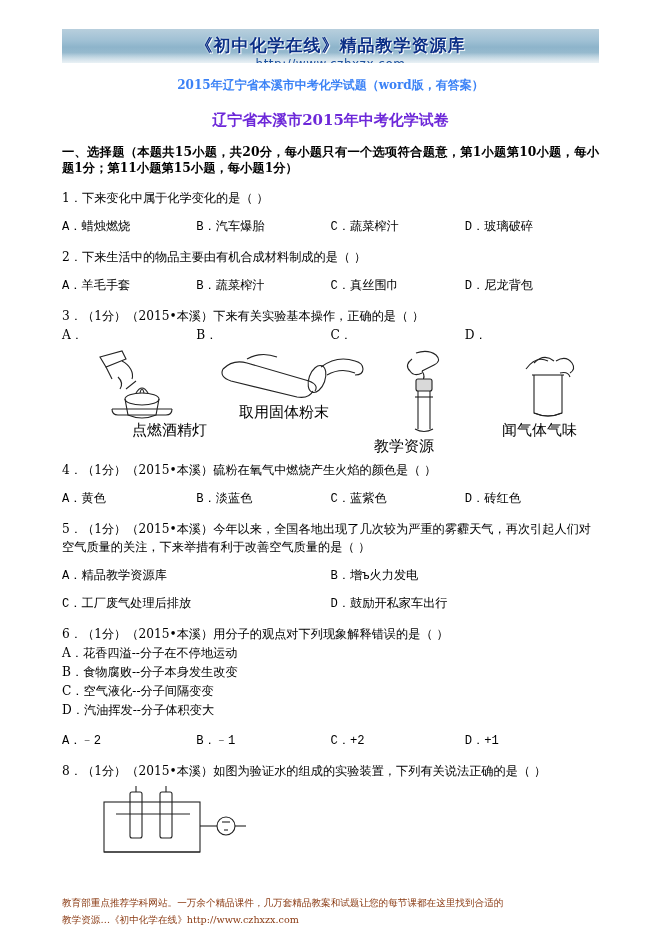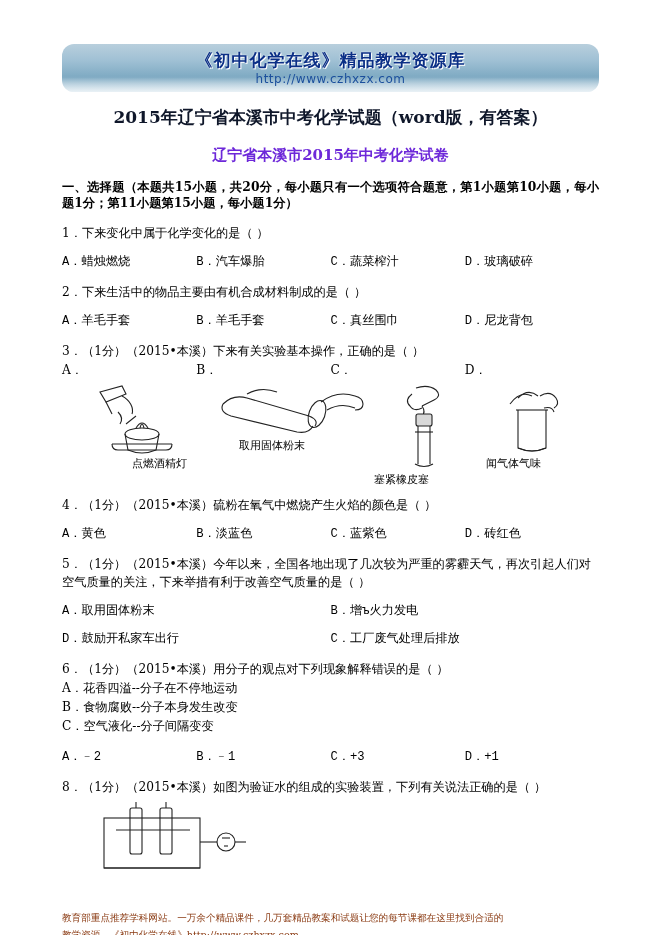--- a/index.html
+++ b/index.html
@@ -12,25 +12,24 @@
   }
   .page{
     position:relative;
     width:661px;height:935px;
     box-sizing:border-box;
     padding:0 62px;
   }
   
   .banner{
     position:relative;
-    margin-top:44px;
-    height:48px;
+    margin-top:29px;
+    height:34px;
     background:linear-gradient(180deg,#b8cfdd 0%,#9fc0d4 35%,#7da9c2 70%,#cfe0ea 100%);
     overflow:hidden;
-    border-radius:12px;
   }
   .banner::after{
     content:"";
     position:absolute;left:0;right:0;bottom:0;height:16px;
     background:linear-gradient(180deg,rgba(255,255,255,0) 0%,rgba(255,255,255,.55) 100%);
   }
   .banner-title{
     position:absolute;left:0;right:0;top:5px;
     text-align:center;
     font-family:"DejaVu Serif","Liberation Serif",serif;
@@ -48,22 +47,22 @@
     color:#1b4f9c;
     letter-spacing:.5px;
     z-index:2;
   }
   
   .doc-subject{
     margin-top:14px;
     text-align:center;
     font-family:"DejaVu Serif","Liberation Serif",serif;
     font-weight:bold;
-    font-size:17px;
-    color:#0f172a;
+    font-size:12px;
+    color:#3b82f6;
   }
   .doc-title{
     margin-top:17px;
     text-align:center;
     font-family:"DejaVu Serif","Liberation Serif",serif;
     font-weight:bold;
     font-size:15px;
     color:#6d28d9;
   }
   .section-head{
@@ -104,21 +103,21 @@
   }
   .fig-label-row{
     position:absolute;left:0;top:0;width:100%;
     display:flex;font-size:12.2px;
     font-family:"DejaVu Serif","Liberation Serif",serif;
   }
   .fig-label-row .o{flex:0 0 25%;}
   .figbox{position:absolute;}
   .fig-cap{
     position:absolute;
-    font-size:11px;
+    font-size:15px;
     font-family:"DejaVu Serif","Liberation Serif",serif;
     white-space:nowrap;
   }
   
   .fig8{
     position:relative;
     margin-top:6px;
     height:80px;
   }
   
@@ -153,21 +152,21 @@
       <div class="o">B．汽车爆胎</div>
       <div class="o">C．蔬菜榨汁</div>
       <div class="o">D．玻璃破碎</div>
     </div>
   </div>
 
   <div class="q">
     <div class="q-stem">2．下来生活中的物品主要由有机合成材料制成的是（          ）</div>
     <div class="opts narrow">
       <div class="o">A．羊毛手套</div>
-      <div class="o">B．羊毛手套</div>
+      <div class="o">B．蔬菜榨汁</div>
       <div class="o">C．真丝围巾</div>
       <div class="o">D．尼龙背包</div>
     </div>
   </div>
 
   <div class="q">
     <div class="q-stem">3．（1分）（2015•本溪）下来有关实验基本操作，正确的是（          ）</div>
     <div class="fig-row">
       <div class="fig-label-row">
         <div class="o">A．</div>
@@ -216,24 +215,24 @@
             <path d="M34,4 q12,-4 20,2 q6,6 -2,10 l-12,6"></path>
             <path d="M30,10 q-8,6 -2,12 q4,6 12,2"></path>
             <path d="M40,22 q4,6 0,10"></path>
             <rect x="34" y="30" width="16" height="12" rx="2" fill="#d9d9d9"></rect>
             <path d="M36,42 L36,80"></path>
             <path d="M48,42 L48,80"></path>
             <path d="M33,80 q9,5 18,0"></path>
             <path d="M33,48 L51,48"></path>
           </g>
         </svg>
-        <div class="fig-cap" style="left:-8px;top:88px;">塞紧橡皮塞</div>
-      </div>
-
-      <div class="figbox" style="left:426px;top:22px;">
+        <div class="fig-cap" style="left:-8px;top:88px;">教学资源</div>
+      </div>
+
+      <div class="figbox" style="left:442px;top:22px;">
         <svg width="100" height="72" viewBox="0 0 100 72">
           <g fill="none" stroke="#222" stroke-width="1.1">
             <path d="M22,20 q10,-14 22,-8"></path>
             <path d="M30,14 q10,-10 20,-2"></path>
             <path d="M30,26 L30,64 q14,6 28,0 L58,26"></path>
             <path d="M28,26 L60,26"></path>
             <path d="M30,64 q14,6 28,0"></path>
             <path d="M52,12 q10,-6 16,2 q4,6 -2,10"></path>
             <path d="M56,24 q8,-2 10,4"></path>
           </g>
@@ -249,43 +248,44 @@
       <div class="o">A．黄色</div>
       <div class="o">B．淡蓝色</div>
       <div class="o">C．蓝紫色</div>
       <div class="o">D．砖红色</div>
     </div>
   </div>
 
   <div class="q">
     <div class="q-stem">5．（1分）（2015•本溪）今年以来，全国各地出现了几次较为严重的雾霾天气，再次引起人们对空气质量的关注，下来举措有利于改善空气质量的是（          ）</div>
     <div class="opts opts2">
-      <div class="o">A．取用固体粉末</div>
+      <div class="o">A．精品教学资源库</div>
       <div class="o">B．增ъ火力发电</div>
     </div>
     <div class="opts opts2">
+      <div class="o">C．工厂废气处理后排放</div>
       <div class="o">D．鼓励开私家车出行</div>
-      <div class="o">C．工厂废气处理后排放</div>
     </div>
   </div>
 
   <div class="q">
     <div class="q-stem">6．（1分）（2015•本溪）用分子的观点对下列现象解释错误的是（          ）</div>
     <div class="opts-stack">
       <div class="o">A．花香四溢--分子在不停地运动</div>
       <div class="o">B．食物腐败--分子本身发生改变</div>
       <div class="o">C．空气液化--分子间隔变变</div>
+      <div class="o">D．汽油挥发--分子体积变大</div>
     </div>
   </div>
 
   <div class="q">
     <div class="opts narrow">
       <div class="o">A．﹣2</div>
       <div class="o">B．﹣1</div>
-      <div class="o">C．+3</div>
+      <div class="o">C．+2</div>
       <div class="o">D．+1</div>
     </div>
   </div>
 
   <div class="q">
     <div class="q-stem">8．（1分）（2015•本溪）如图为验证水的组成的实验装置，下列有关说法正确的是（          ）</div>
     <div class="fig8">
       <svg width="170" height="80" viewBox="0 0 170 80" style="margin-left:24px;">
         <g fill="none" stroke="#222" stroke-width="1.1">
           <rect x="18" y="16" width="96" height="50"></rect>

